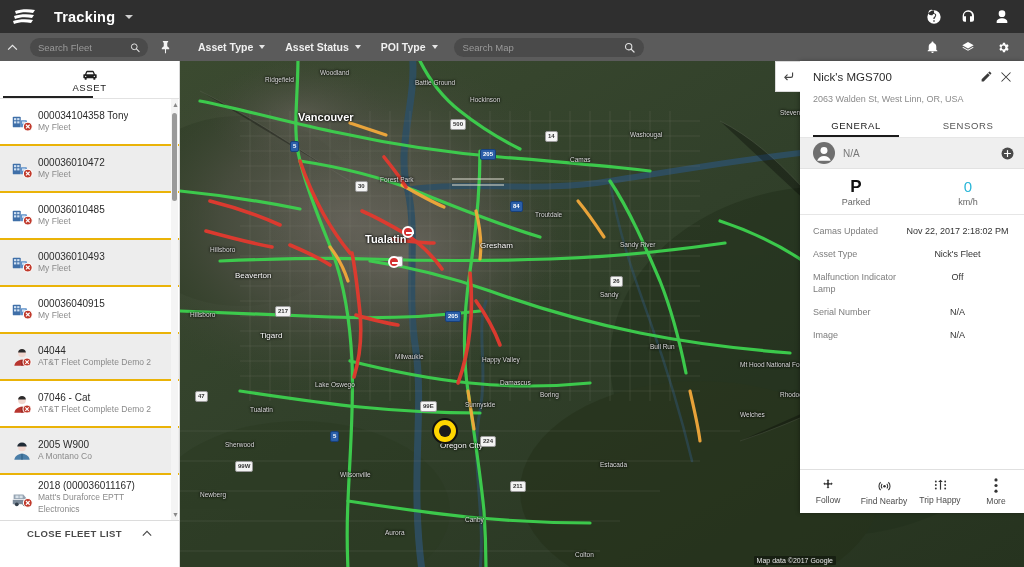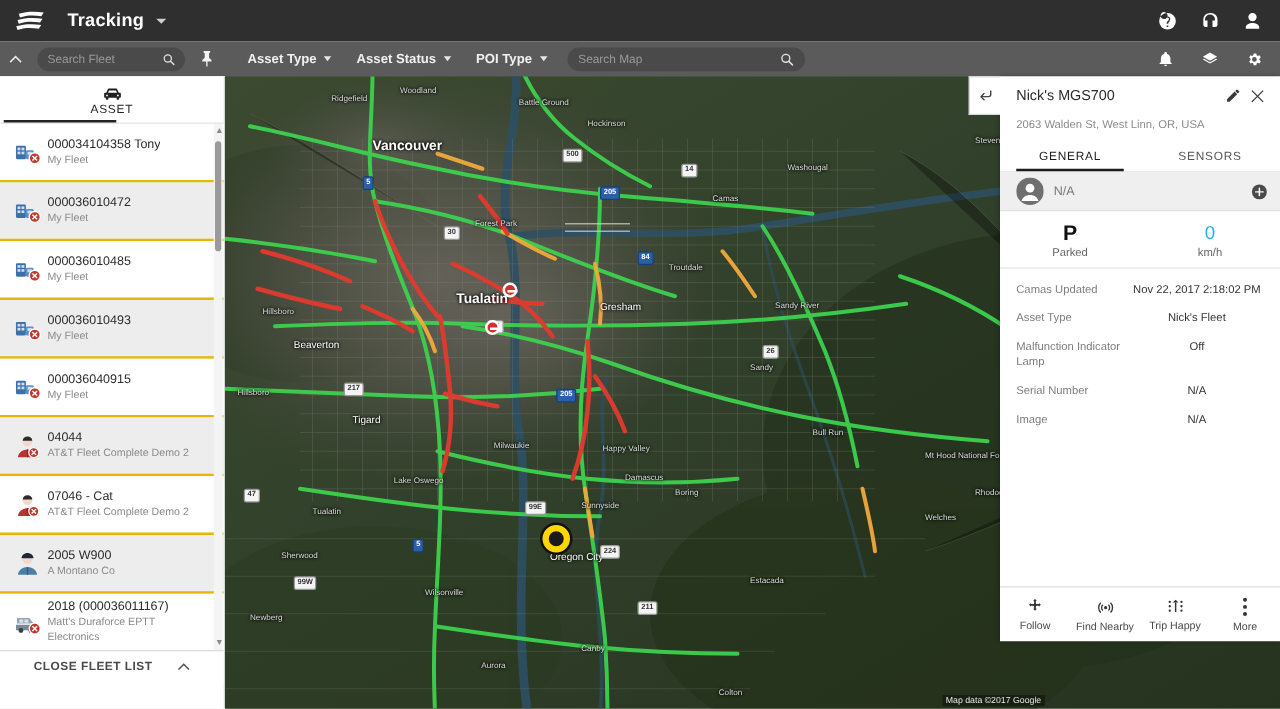--- a/index.html
+++ b/index.html
@@ -379,21 +379,21 @@
       <g stroke="#cfcfc4" stroke-width="1.3" opacity=".75">
         <path d="M272 118H324M272 124H324"></path>
       </g>
     </svg>
 
     <div id="map-labels">
         <div class="map-label big" style="left: 118px; top: 50px;">Vancouver</div>
         <div class="map-label big" style="left: 185px; top: 172px;">Tualatin</div>
         <div class="map-label " style="left: 300px; top: 180px;">Gresham</div>
         <div class="map-label " style="left: 55px; top: 210px;">Beaverton</div>
-        <div class="map-label " style="left: 80px; top: 270px; margin-left: 22px;">Tigard</div>
+        <div class="map-label " style="left: 80px; top: 270px;">Tigard</div>
         <div class="map-label small" style="left: 215px; top: 292px;">Milwaukie</div>
         <div class="map-label small" style="left: 302px; top: 295px;">Happy Valley</div>
         <div class="map-label small" style="left: 135px; top: 320px;">Lake Oswego</div>
         <div class="map-label " style="left: 260px; top: 380px;">Oregon City</div>
         <div class="map-label small" style="left: 70px; top: 345px;">Tualatin</div>
         <div class="map-label small" style="left: 45px; top: 380px;">Sherwood</div>
         <div class="map-label small" style="left: 160px; top: 410px;">Wilsonville</div>
         <div class="map-label small" style="left: 200px; top: 115px;">Forest Park</div>
         <div class="map-label small" style="left: 10px; top: 250px;">Hillsboro</div>
         <div class="map-label small" style="left: 285px; top: 455px;">Canby</div>

